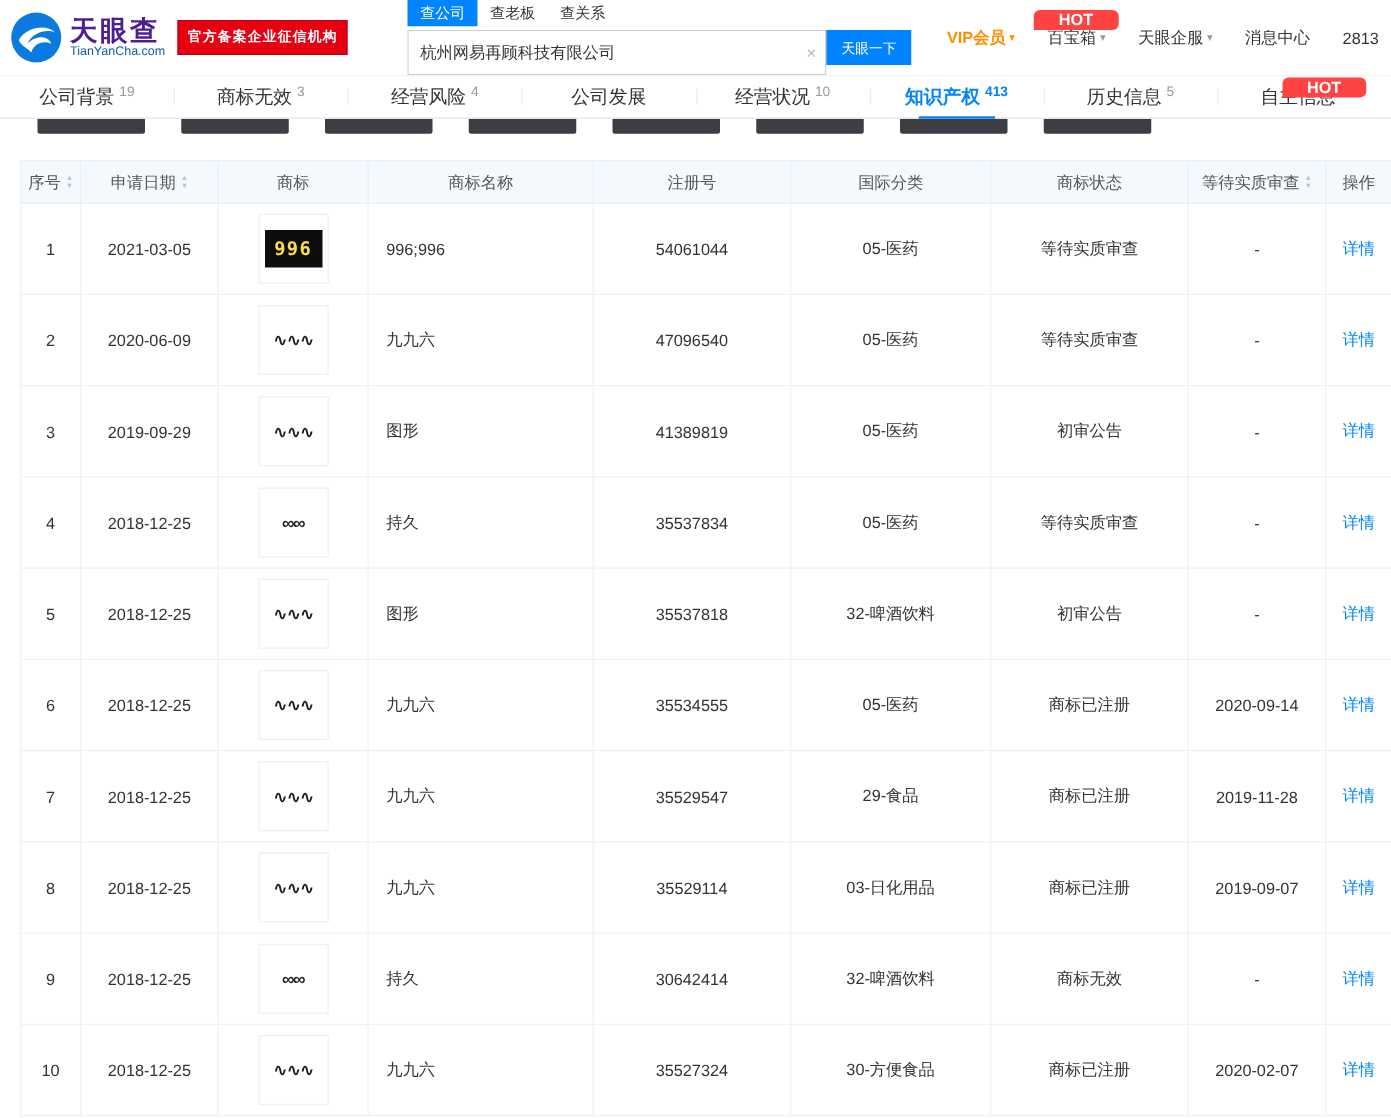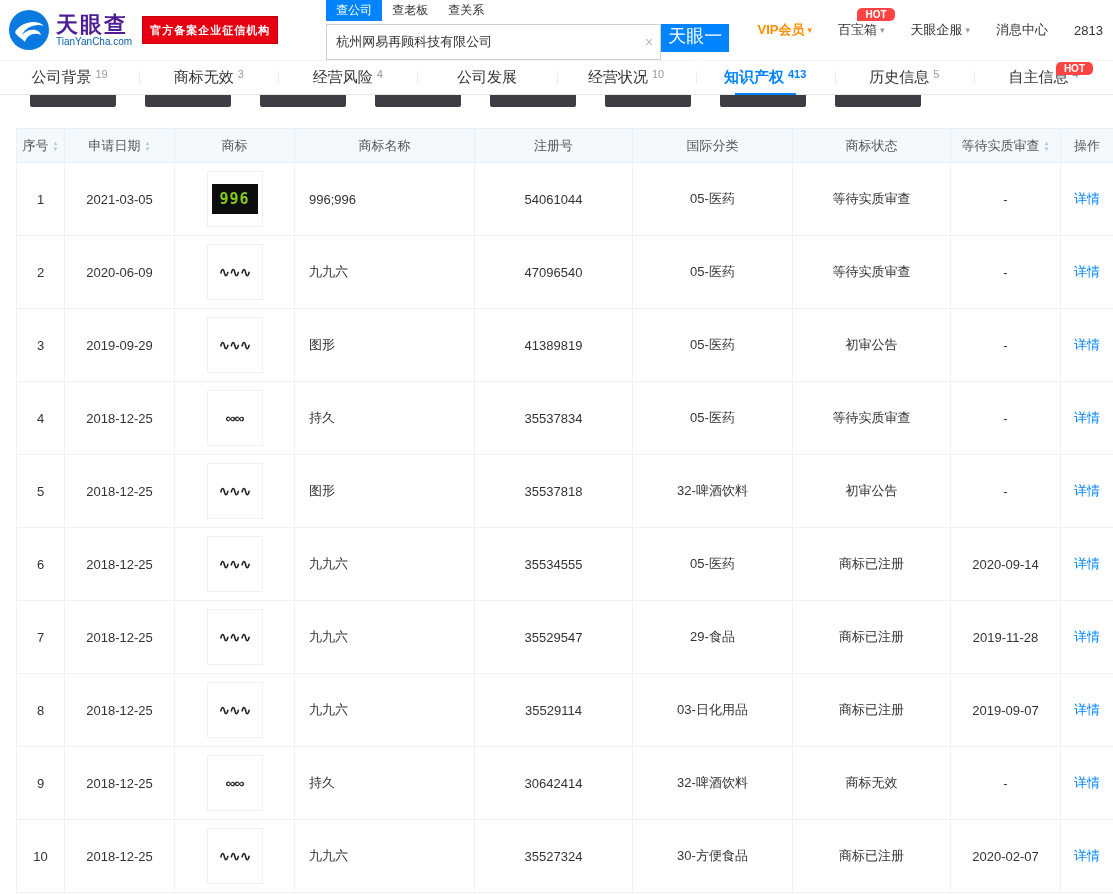--- a/index.html
+++ b/index.html
@@ -22,29 +22,29 @@
     padding:5px 7px;line-height:1.5;letter-spacing:1px;border:1px solid #c00010;}
   .search-area{margin-left:48px;}
   .search-tabs{display:flex;font-size:12px;margin-bottom:3px;}
   .search-tab{padding:2px 10px;cursor:pointer;color:#333;}
   .search-tab.active{background:var(--accent);color:#fff;}
   .search-row{display:flex;}
   .search-input-wrap{position:relative;width:335px;height:36px;border:1px solid #cfcfcf;background:#1d4ed8;}
   .search-input{border:none;outline:none;width:100%;height:100%;padding:0 26px 0 9px;font-size:13px;color:#333;
     font-family:"Liberation Sans","DejaVu Sans",sans-serif;}
   .clear-icon{position:absolute;right:7px;top:50%;transform:translateY(-50%);color:#b9b9b9;font-size:14px;cursor:pointer;}
-  .search-btn{width:68px;height:28px;background:var(--accent);color:#fff;border:none;font-size:18px;cursor:pointer;
+  .search-btn{width:68px;height:28px;background:var(--accent);color:#fff;border:none;font-size:11px;cursor:pointer;
     font-family:"Liberation Sans","DejaVu Sans",sans-serif;}
   .topbar-right{margin-left:auto;display:flex;align-items:center;gap:26px;font-size:13px;white-space:nowrap;}
   .top-item{position:relative;display:flex;align-items:center;gap:3px;cursor:pointer;color:#333;}
   .top-item.accent{color:var(--vip);font-weight:bold;}
   .caret{font-size:9px;color:#999;}
   .top-item.accent .caret{color:var(--vip);}
-  .hot-badge{background:var(--hot);color:#fff;font-size:10px;font-weight:bold;border-radius:5px 5px 5px 0;
-    padding:1px 8px;line-height:1.1;}
+  .hot-badge{background:var(--hot);color:#fff;font-size:13px;font-weight:bold;border-radius:5px 5px 5px 0;
+    padding:1px 20px;line-height:1.1;}
   .top-hot{position:absolute;top:-13px;right:-10px;}
 
   
   .nav-tabs{display:flex;height:35px;border-top:1px solid #f3f3f3;border-bottom:1px solid #e8e8e8;}
   .nav-tab{flex:1;position:relative;display:flex;align-items:center;justify-content:center;font-size:15px;cursor:pointer;}
   .nav-tab + .nav-tab::before{content:"";position:absolute;left:0;top:10px;bottom:10px;width:1px;background:#ececec;}
   .nav-tab.active{color:var(--accent);font-weight:bold;}
   .nav-tab.active::after{content:"";position:absolute;left:28%;right:28%;bottom:-1px;height:2px;background:var(--accent);}
   .nav-count{font-size:11px;color:#999;margin-left:4px;margin-top:-7px;}
   .nav-tab.active .nav-count{color:var(--accent);}
@@ -57,21 +57,21 @@
   
   .tm-table{width:1097px;margin-left:16px;border-collapse:collapse;table-layout:fixed;font-size:13px;}
   .tm-table th{height:34px;background:#f4f9fe;color:#555;font-weight:normal;border:1px solid #e7eff7;text-align:center;}
   .th-inner{display:inline-flex;align-items:center;gap:4px;}
   .sort{display:inline-flex;flex-direction:column;line-height:1;cursor:pointer;}
   .sort span{font-size:6px;color:#b9c5d1;}
   .tm-table td{height:73px;border:1px solid #edf2f8;text-align:center;color:#333;vertical-align:middle;}
   .name-cell{text-align:left !important;padding-left:14px;}
   .mark-box{width:56px;height:56px;margin:0 auto;background:#fff;border:1px solid #f0f0f0;
     display:flex;align-items:center;justify-content:center;cursor:pointer;}
-  .mark-dark{width:46px;height:30px;background:#0d0d0d;color:#84cc16;display:flex;align-items:center;justify-content:center;
+  .mark-dark{width:46px;height:30px;background:#0d0d0d;color:#fde047;display:flex;align-items:center;justify-content:center;
     font-family:"DejaVu Sans Mono","Liberation Mono",monospace;font-weight:bold;font-size:15px;letter-spacing:1px;}
   .mark-plain{color:#1c1c1c;font-weight:bold;font-size:14px;letter-spacing:-1px;}
   .detail-link{color:var(--accent);text-decoration:none;cursor:pointer;}
 </style>
 </head>
 <body>
 
 <div class="page">
 
   <header class="topbar">

